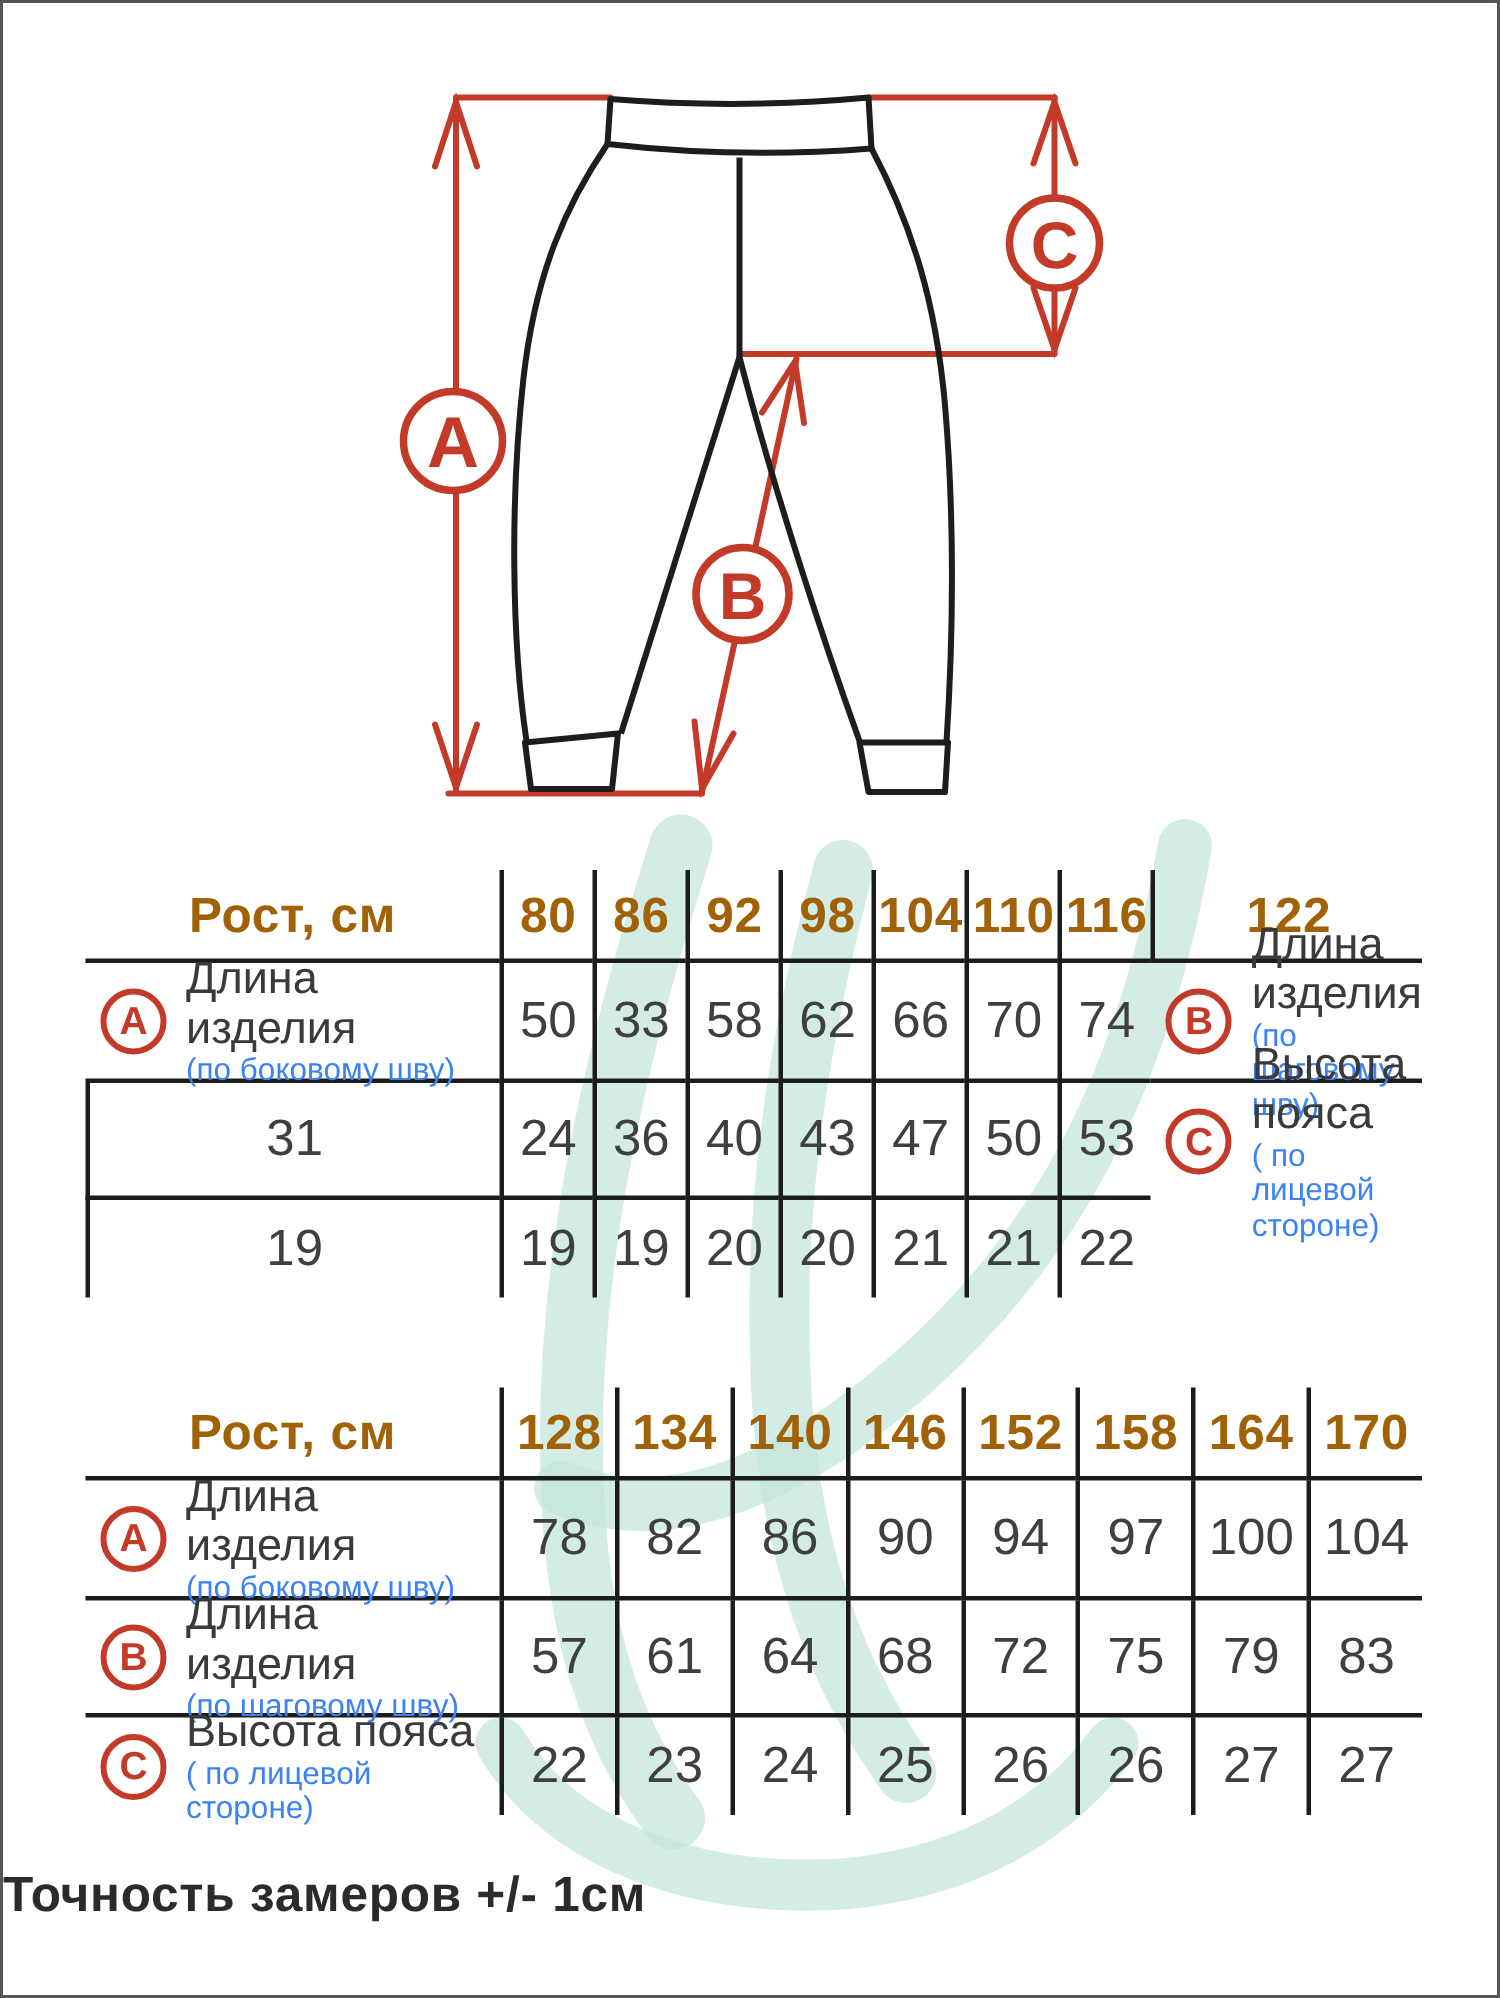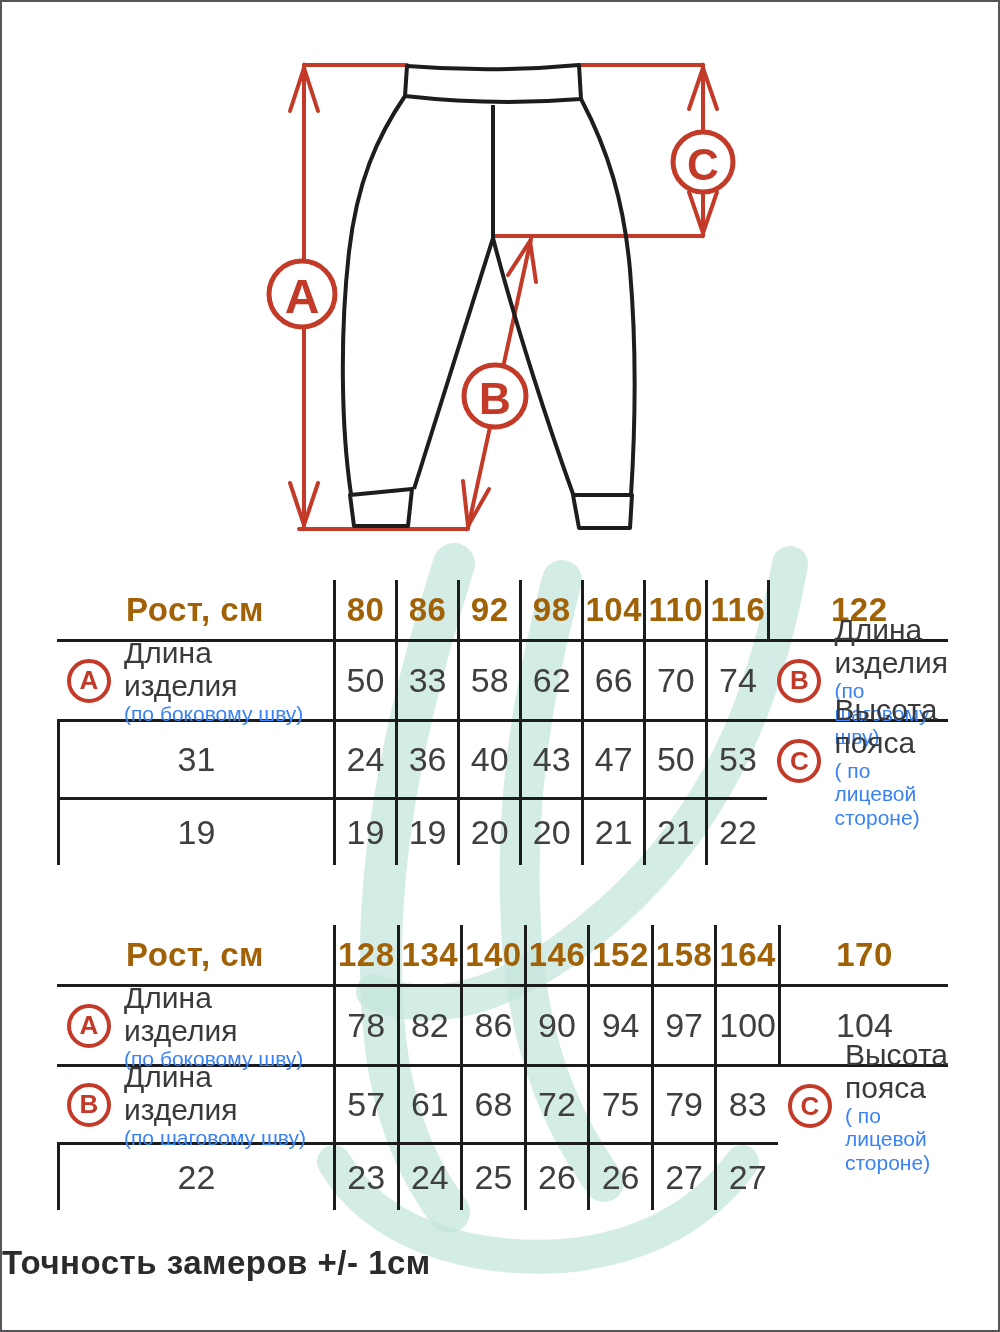--- a/index.html
+++ b/index.html
@@ -176,20 +176,21 @@
       <div class="st-cell st-value b-left b-bottom">104</div>
       <div class="st-cell st-labelcell b-bottom">
         <div class="marker">B</div>
         <div class="labeltext">
           <div class="title">Длина изделия</div>
           <div class="subtitle">(по шаговому шву)</div>
         </div>
       </div>
       <div class="st-cell st-value b-left b-bottom">57</div>
       <div class="st-cell st-value b-left b-bottom">61</div>
+      <div class="st-cell st-value b-left b-bottom">64</div>
       <div class="st-cell st-value b-left b-bottom">68</div>
       <div class="st-cell st-value b-left b-bottom">72</div>
       <div class="st-cell st-value b-left b-bottom">75</div>
       <div class="st-cell st-value b-left b-bottom">79</div>
       <div class="st-cell st-value b-left b-bottom">83</div>
       <div class="st-cell st-labelcell">
         <div class="marker">C</div>
         <div class="labeltext">
           <div class="title">Высота пояса</div>
           <div class="subtitle">( по лицевой стороне)</div>

